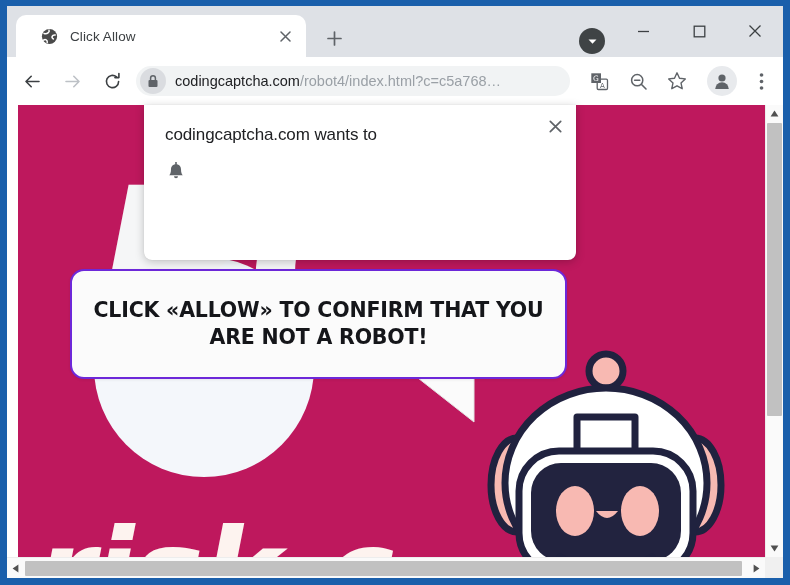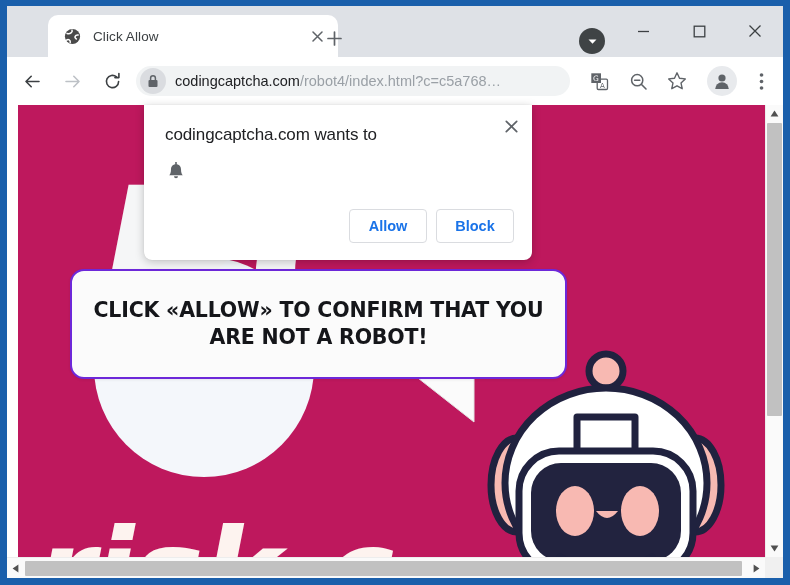--- a/index.html
+++ b/index.html
@@ -34,22 +34,21 @@
     background: #dee1e6;
   }
   #tab {
     position: absolute;
     left: 9px; top: 9px;
     width: 290px; height: 42px;
     background: #ffffff;
     border-radius: 10px 10px 0 0;
     display: flex;
     align-items: center;
-    padding: 0 10px 0 16px;
-    margin-left: 32px;
+    padding: 0 10px 0 25px;
   }
   #tab-favicon {
     width: 17px; height: 17px;
     flex: 0 0 auto;
     margin-right: 12px;
   }
   #tab-title {
     flex: 1 1 auto;
     font-size: 13.5px;
     color: #3c4043;
@@ -281,21 +280,21 @@
     position: absolute;
     right: 0; bottom: 0;
     width: 18px; height: 21px;
     background: #f0f0f0;
   }
 
   
   #perm-dialog {
     position: absolute;
     left: 137px; top: 99px;
-    width: 388px; height: 155px;
+    width: 432px; height: 155px;
     background: #ffffff;
     border-radius: 0 0 8px 8px;
     box-shadow: 0 2px 10px rgba(0,0,0,.22), 0 0 1px rgba(0,0,0,.18);
     z-index: 40;
   }
   #perm-close {
     position: absolute;
     right: 8px; top: 8px;
     width: 26px; height: 26px;
     display: flex; align-items: center; justify-content: center;
@@ -541,20 +540,16 @@
       <div id="perm-title">codingcaptcha.com wants to</div>
       <div id="perm-row">
         <span class="bell">
           <svg width="18" height="19" viewBox="0 0 18 19">
             <path d="M9 2.2 c3.2 0 5 2.2 5 5 0 3.6 .9 5 1.8 6 H2.2 c.9 -1 1.8 -2.4 1.8 -6 0 -2.8 1.8 -5 5 -5 Z" fill="#5f6368"></path>
             <path d="M9 0.6 V2.6" stroke="#5f6368" stroke-width="1.6" stroke-linecap="round"></path>
             <path d="M7 14.2 a2 2 0 0 0 4 0 Z" fill="#5f6368"></path>
           </svg>
         </span>
       </div>
-      <div id="perm-actions">
-        <button class="perm-btn">Allow</button>
-        <button class="perm-btn">Block</button>
-      </div>
     </div>
 
   </div>
 </div>
 
 </body></html>

